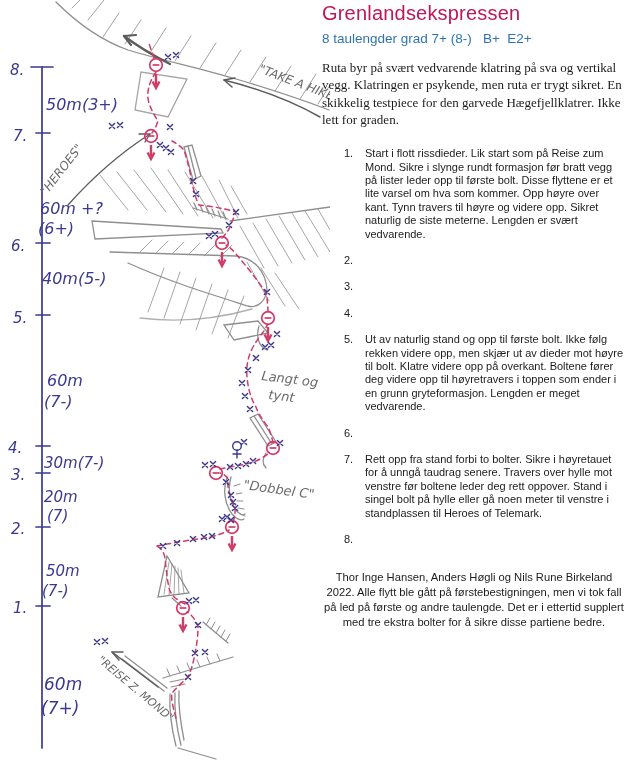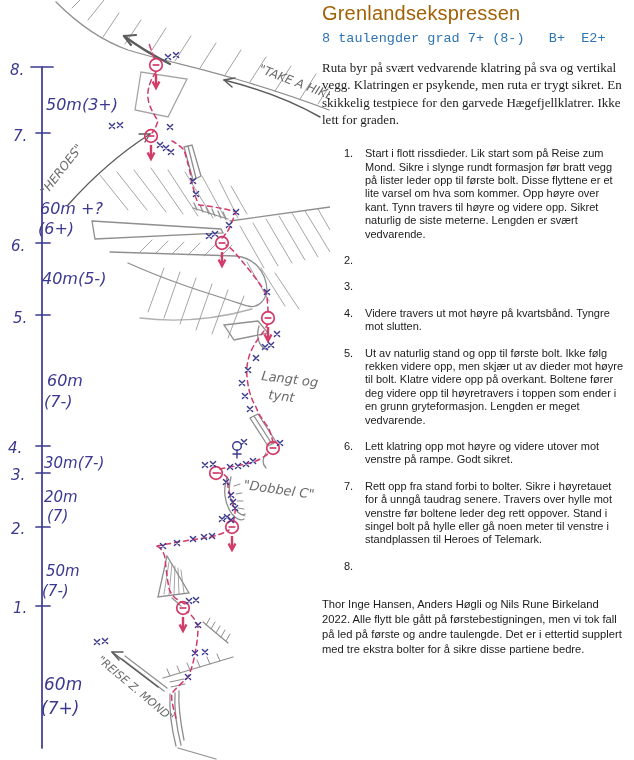--- a/index.html
+++ b/index.html
@@ -1,27 +1,27 @@
 <!DOCTYPE html>
 <html><head>
 <meta charset="utf-8">
 <style>
   html,body{margin:0;padding:0;background:#ffffff;}
   body{width:634px;height:760px;position:relative;overflow:hidden;
        font-family:"Liberation Sans",sans-serif;color:#1b1b1b;}
   .topo{position:absolute;left:0;top:0;}
   .content{position:absolute;left:322px;top:0;width:304px;}
-  .title{font-size:20px;font-weight:500;color:#a16207;margin:2px 0 0 0;letter-spacing:.2px;}
-  .subtitle{font-size:13.5px;color:#2E74B5;margin:6px 0 0 0;white-space:pre-wrap;font-family:Liberation Mono, monospace;}
+  .title{font-size:20px;font-weight:500;color:#be185d;margin:2px 0 0 0;letter-spacing:.2px;}
+  .subtitle{font-size:13.5px;color:#2E74B5;margin:6px 0 0 0;white-space:pre-wrap;}
   .intro{font-size:13px;line-height:1.33;font-family:Liberation Serif, serif;}
   .notes{margin-top:19px;}
   .note{display:flex;margin-bottom:13px;padding-left:22px;font-size:11px;line-height:1.22;}
   .note-num{flex:none;width:21px;}
   .note-text{flex:1;}
-  .para{font-size:11.2px;line-height:1.33;margin-top:24px;}
+  .para{font-size:11.2px;line-height:1.33;margin-top:24px;text-align:center;}
   svg text{font-family:"DejaVu Sans",sans-serif;}
   .hand-blue{fill:#3a3890;font-style:italic;}
   .hand-grey{fill:#6b6b6b;font-style:italic;}
 </style>
 </head>
 <body>
 
 <svg class="topo" width="330" height="760" viewBox="0 0 330 760">
   <defs>
     <g id="bx">
@@ -324,29 +324,27 @@
       <span class="note-text">Start i flott rissdieder. Lik start som på Reise zum Mond. Sikre i slynge rundt formasjon før bratt vegg på lister leder opp til første bolt. Disse flyttene er et lite varsel om hva som kommer. Opp høyre over kant. Tynn travers til høyre og videre opp. Sikret naturlig de siste meterne. Lengden er svært vedvarende.</span>
     </div>
     <div class="note">
       <span class="note-num">2.</span>
     </div>
     <div class="note">
       <span class="note-num">3.</span>
     </div>
     <div class="note">
       <span class="note-num">4.</span>
-      <span class="note-text">Videre travers ut mot høyre på kvartsbånd. Tyngre mot slutten.</span>
     </div>
     <div class="note">
       <span class="note-num">5.</span>
       <span class="note-text">Ut av naturlig stand og opp til første bolt. Ikke følg rekken videre opp, men skjær ut av dieder mot høyre til bolt. Klatre videre opp på overkant. Boltene fører deg videre opp til høyretravers i toppen som ender i en grunn gryteformasjon. Lengden er meget vedvarende.</span>
     </div>
     <div class="note">
       <span class="note-num">6.</span>
-      <span class="note-text">Lett klatring opp mot høyre og videre utover mot venstre på rampe. Godt sikret.</span>
     </div>
     <div class="note">
       <span class="note-num">7.</span>
       <span class="note-text">Rett opp fra stand forbi to bolter. Sikre i høyretauet for å unngå taudrag senere. Travers over hylle mot venstre før boltene leder deg rett oppover. Stand i singel bolt på hylle eller gå noen meter til venstre i standplassen til Heroes of Telemark.</span>
     </div>
     <div class="note">
       <span class="note-num">8.</span>
     </div>
   </div>
 

